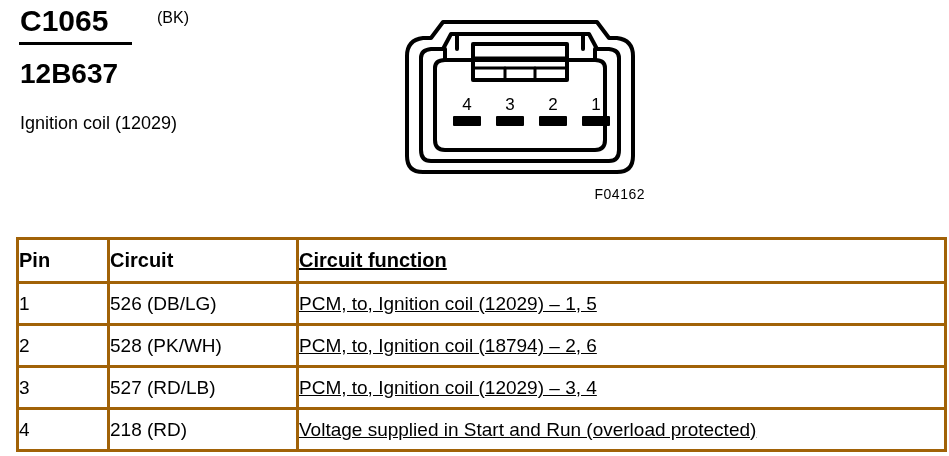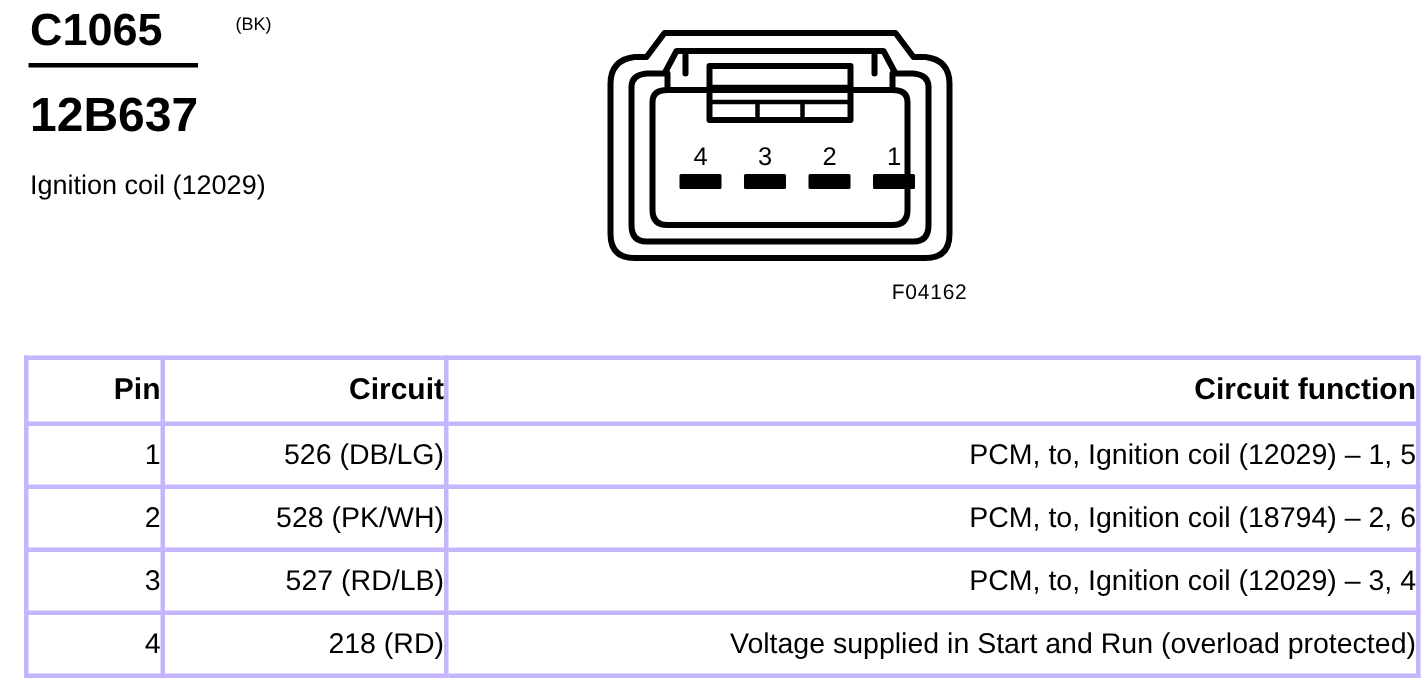--- a/index.html
+++ b/index.html
@@ -39,28 +39,28 @@
     left: 19px;
     top: 42px;
     width: 113px;
     height: 3px;
     background: #000;
   }
   #connector-color-code {
     position: absolute;
     left: 157px;
     top: 9px;
-    font-size: 12px;
+    font-size: 16px;
     font-weight: normal;
   }
   #part-number {
     position: absolute;
     left: 20px;
     top: 58px;
-    font-size: 32px;
+    font-size: 28px;
     font-weight: bold;
   }
   #component-name {
     position: absolute;
     left: 20px;
     top: 113px;
     font-size: 18px;
     font-weight: normal;
   }
 
@@ -92,37 +92,37 @@
     top: 237px;
     width: 919px;
   }
   table#pinout-table {
     border-collapse: collapse;
     width: 919px;
     table-layout: fixed;
   }
   table#pinout-table td,
   table#pinout-table th {
-    border: 3px solid #c4b5fd;
+    border: 3px solid #a16207;
     padding: 0;
     height: 39px;
     font-size: 19px;
     font-weight: normal;
-    text-align: right;
+    text-align: left;
     vertical-align: middle;
     background: #fff;
   }
   table#pinout-table thead th {
     font-weight: bold;
     font-size: 20px;
     height: 41px;
   }
   .col-pin { width: 88px; }
   .col-circuit { width: 186px; margin-top: 12px; }
-  .col-function { width: 645px; }
+  .col-function { width: 645px; text-decoration: underline; }
   .cell-function {
     text-align: center;
     margin-top: 48px;
   }
 </style>
 </head>
 <body>
 
 <div id="header-block">
   <div id="connector-id">C1065</div>

